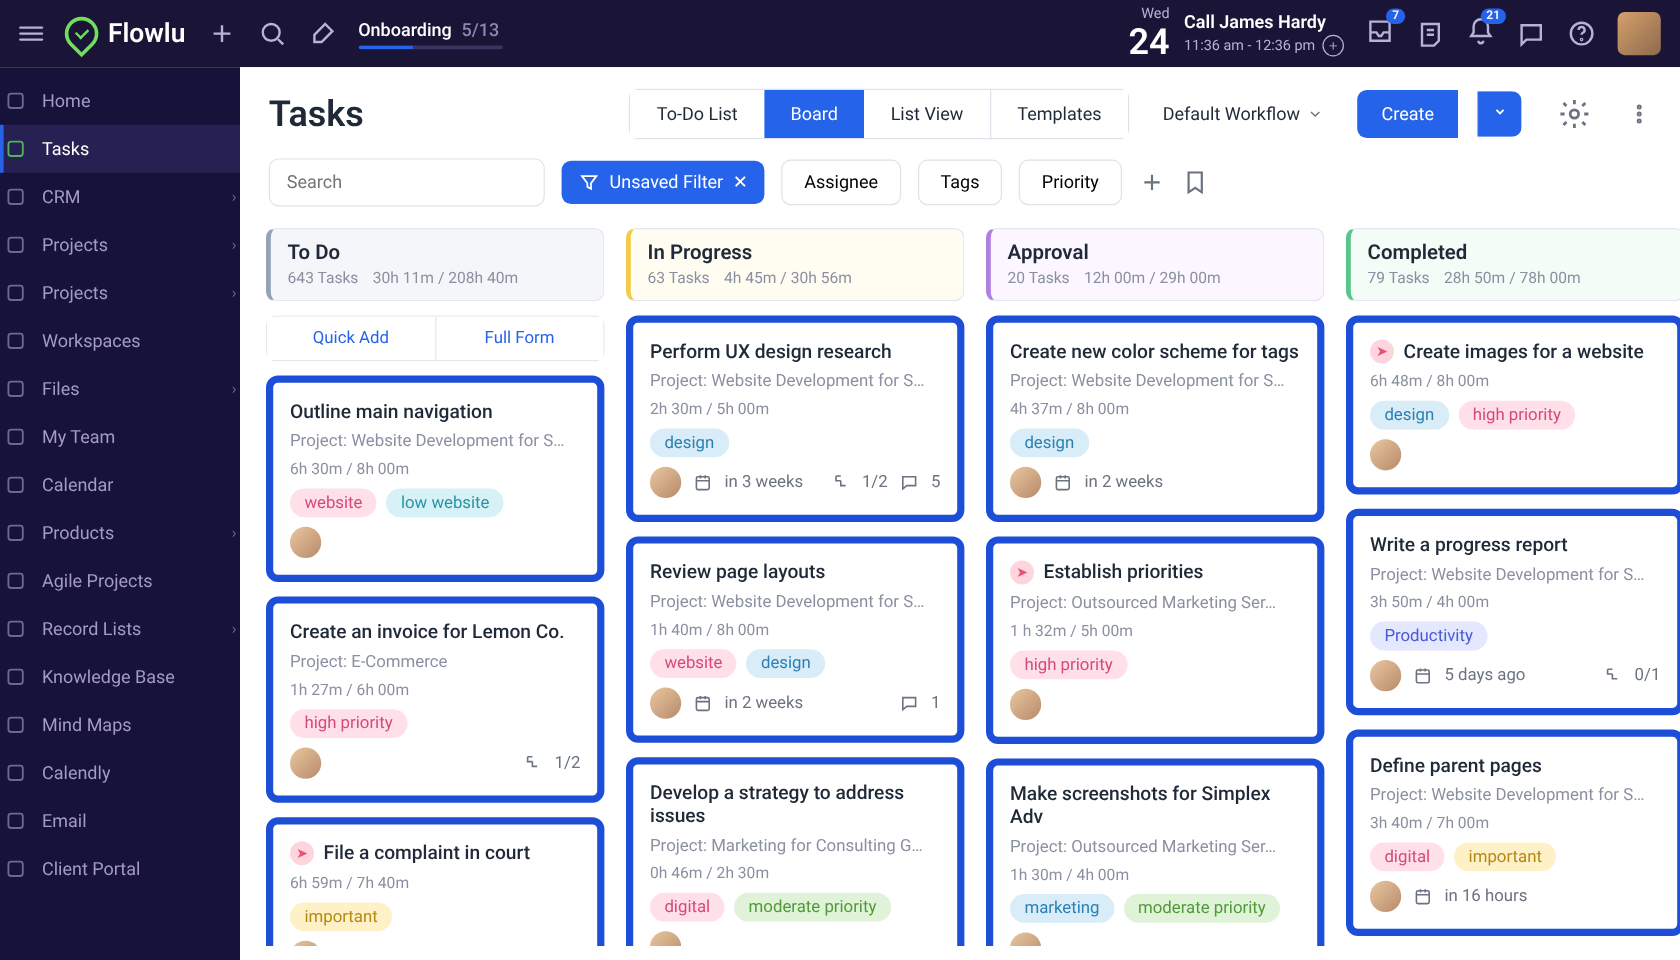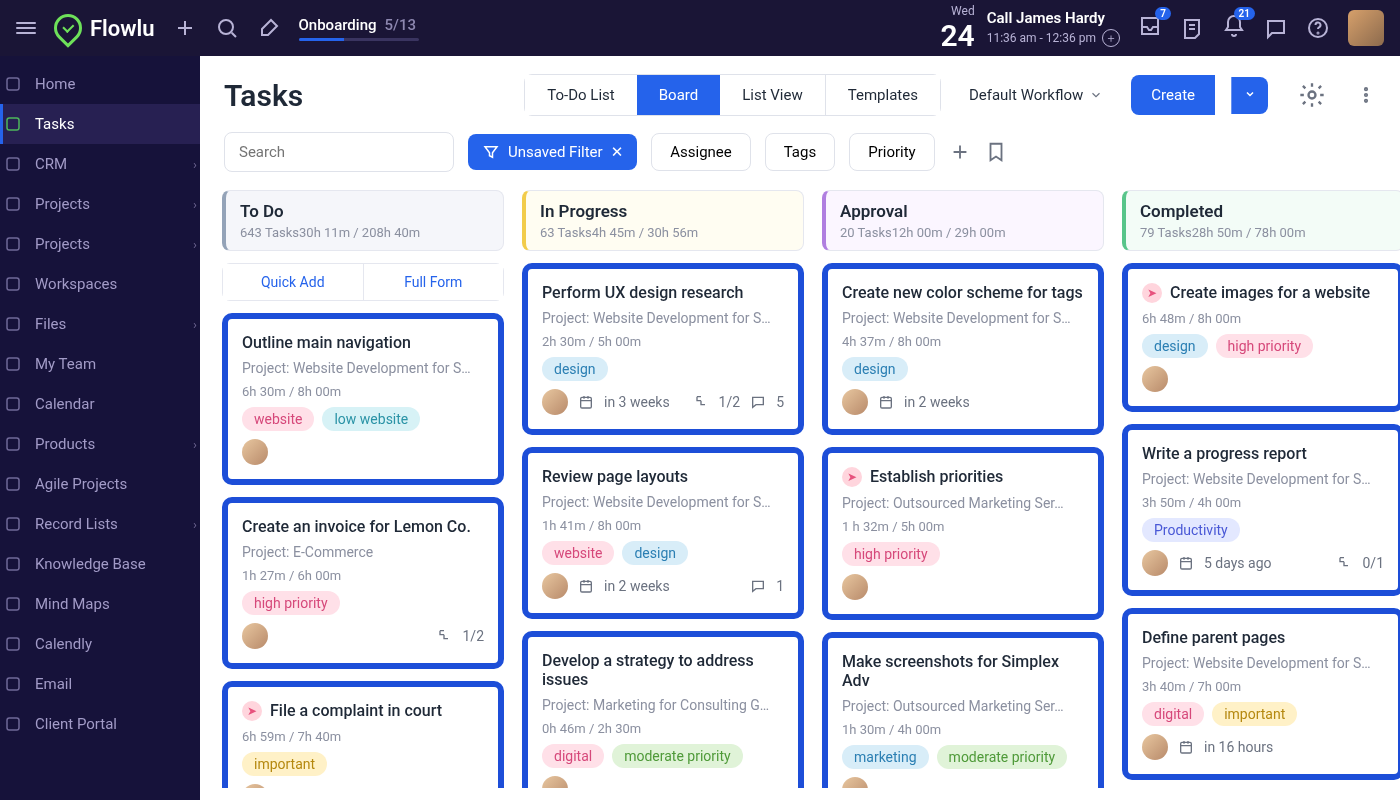--- a/index.html
+++ b/index.html
@@ -64,21 +64,21 @@
 
 
 .board { flex: 1; display: flex; gap: 18px; padding: 12px 22px; overflow: hidden; }
 .col { width: 282px; flex: 0 0 282px; display: flex; flex-direction: column; gap: 12px; overflow-y: auto; overflow-x: hidden; }
 .colhead { border: 1px solid #e5e7ef; border-left-width: 4px; border-radius: 8px; padding: 10px 14px; background:#fff; }
 .colhead.todo   { border-left-color: #94a3b8; background:#f5f6fa; }
 .colhead.prog   { border-left-color: #f2cc4b; background:#fffdf2; }
 .colhead.appr   { border-left-color: #b07fe0; background:#fbf6ff; }
 .colhead.comp   { border-left-color: #58c58a; background:#f3fcf7; }
 .colhead .cname { font-size: 17px; font-weight: 600; }
-.colhead .cmeta { font-size: 13px; color: #8b90a0; margin-top: 4px; display: flex; gap: 0; }
+.colhead .cmeta { font-size: 13px; color: #8b90a0; margin-top: 4px; display: flex; gap: 12px; }
 .quick { display: flex; border: 1px solid #e5e7ef; border-radius: 8px; }
 .quick button { flex: 1; border: none; background: #fff; padding: 10px; font-size: 14px; color: #2563eb; cursor: pointer; }
 .quick button + button { border-left: 1px solid #e5e7ef; }
 
 .card { border: 6px solid #1d4ed8; border-radius: 10px; padding: 14px; background: #fff; display: flex; flex-direction: column; gap: 8px; }
 .card .ct { font-size: 16px; font-weight: 500; display: flex; gap: 8px; align-items: flex-start; }
 .card .proj { font-size: 14px; color: #8b90a0; white-space: nowrap; overflow: hidden; text-overflow: ellipsis; }
 .card .time { font-size: 13px; color: #8b90a0; }
 .tags { display: flex; gap: 8px; flex-wrap: wrap; }
 .tag { font-size: 14px; padding: 4px 12px; border-radius: 14px; }
@@ -469,21 +469,21 @@
                 </svg>
                 <span>5</span>
               </span>
             </div>
           </div>
           <div class="card">
             <div class="ct">
               <span>Review page layouts</span>
             </div>
             <div class="proj">Project: Website Development for S…</div>
-            <div class="time">1h 41m / 8h 00m</div>
+            <div class="time">1h 40m / 8h 00m</div>
             <div class="tags">
               <span class="tag website">website</span>
               <span class="tag design">design</span>
             </div>
             <div class="cardfoot">
               <span class="ava"></span>
               <svg class="foot-icon" viewBox="0 0 24 24">
                 <rect x="4" y="5" width="16" height="16" rx="2"></rect>
                 <path d="M4 10h16M9 3v4M15 3v4"></path>
               </svg>

